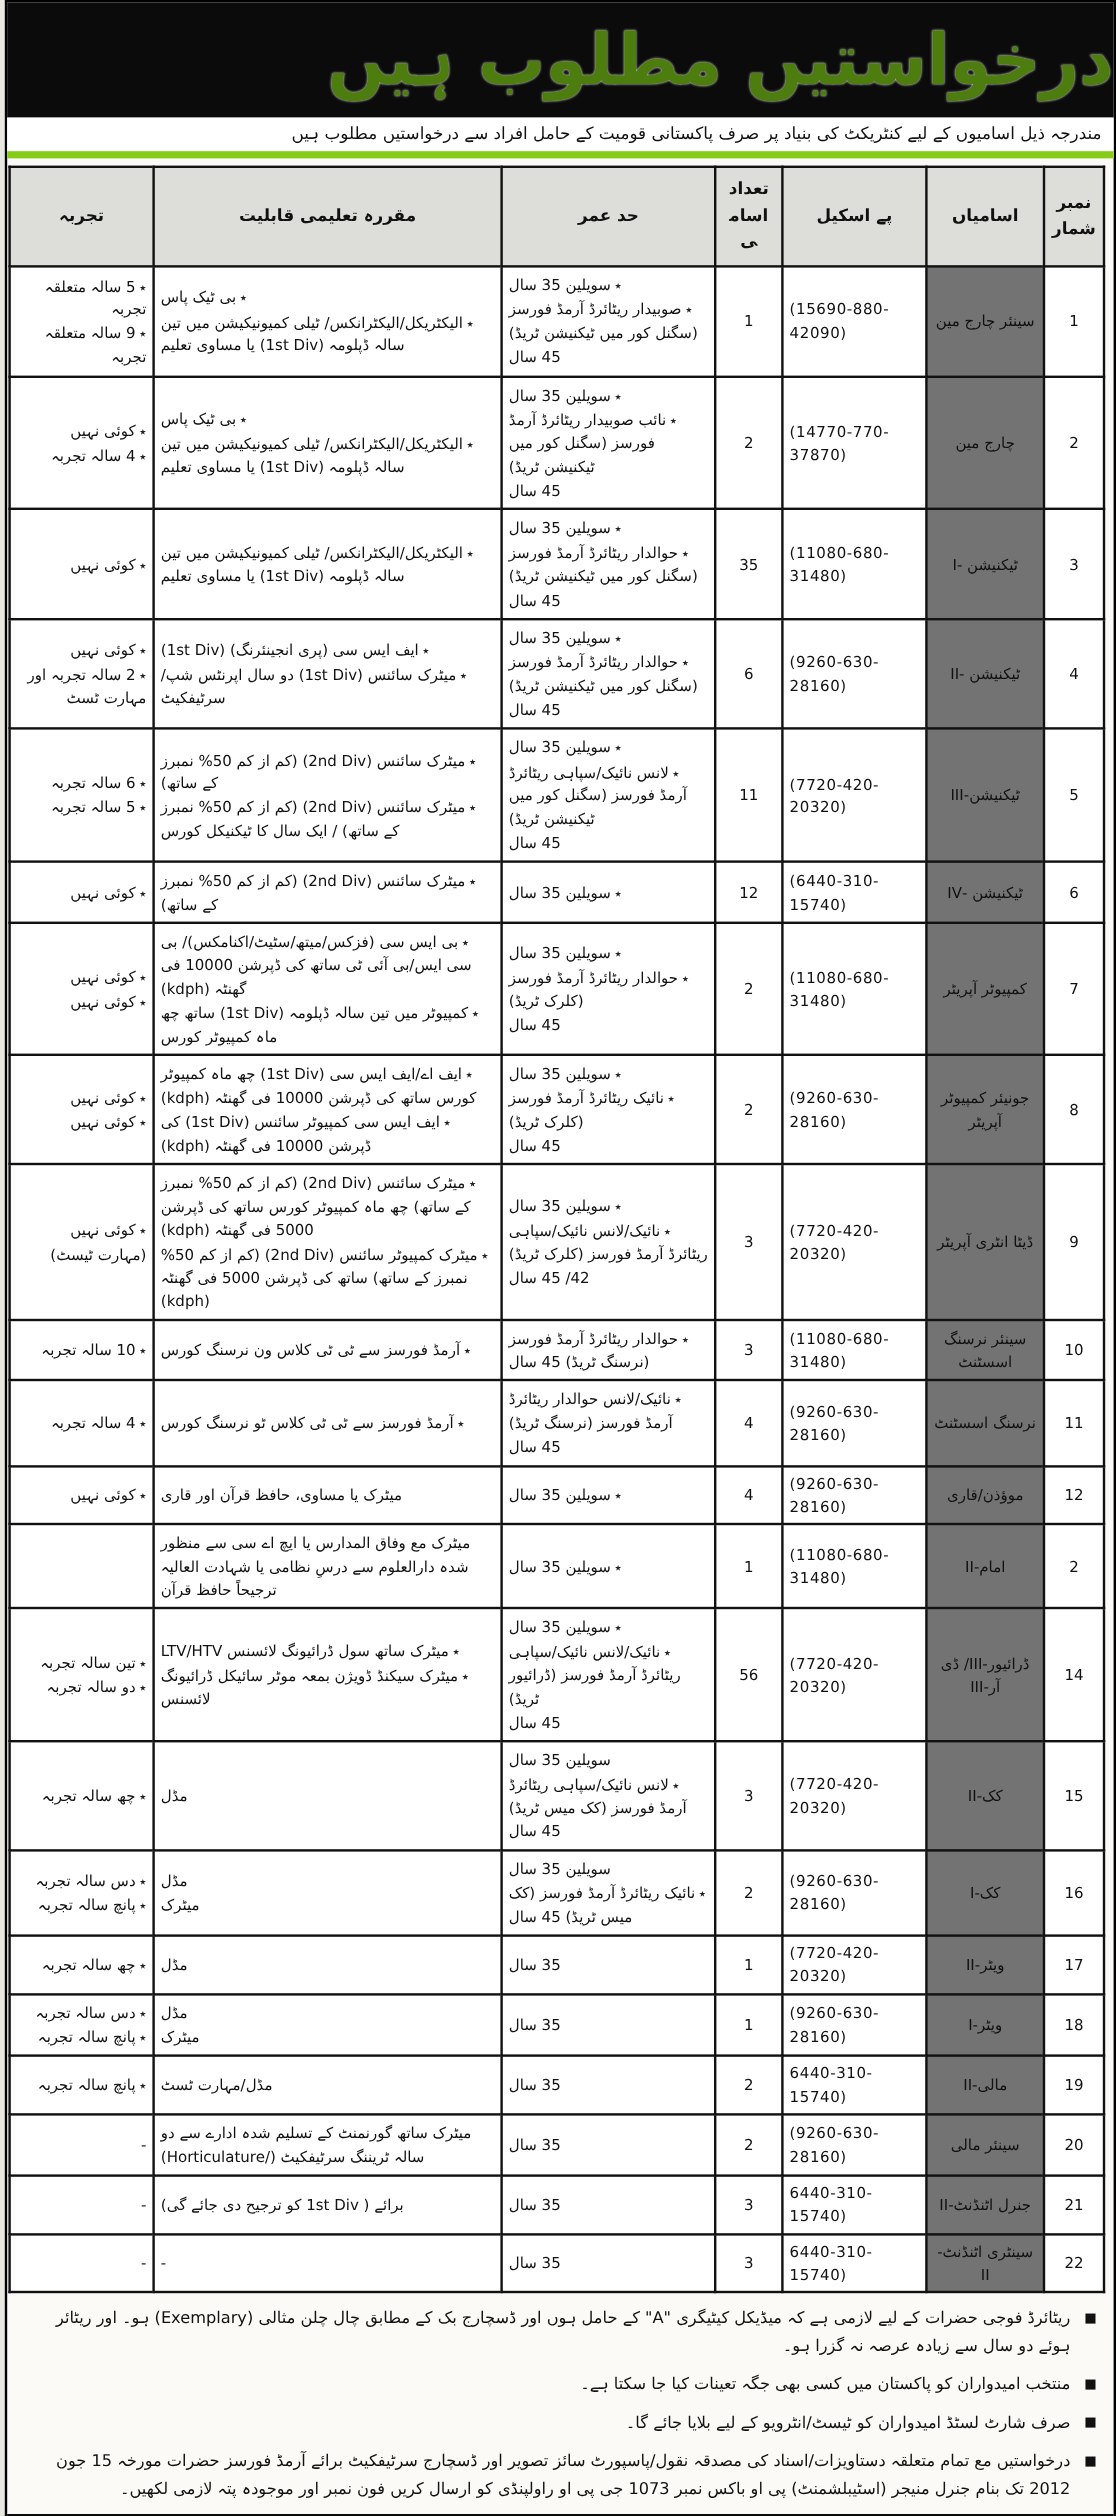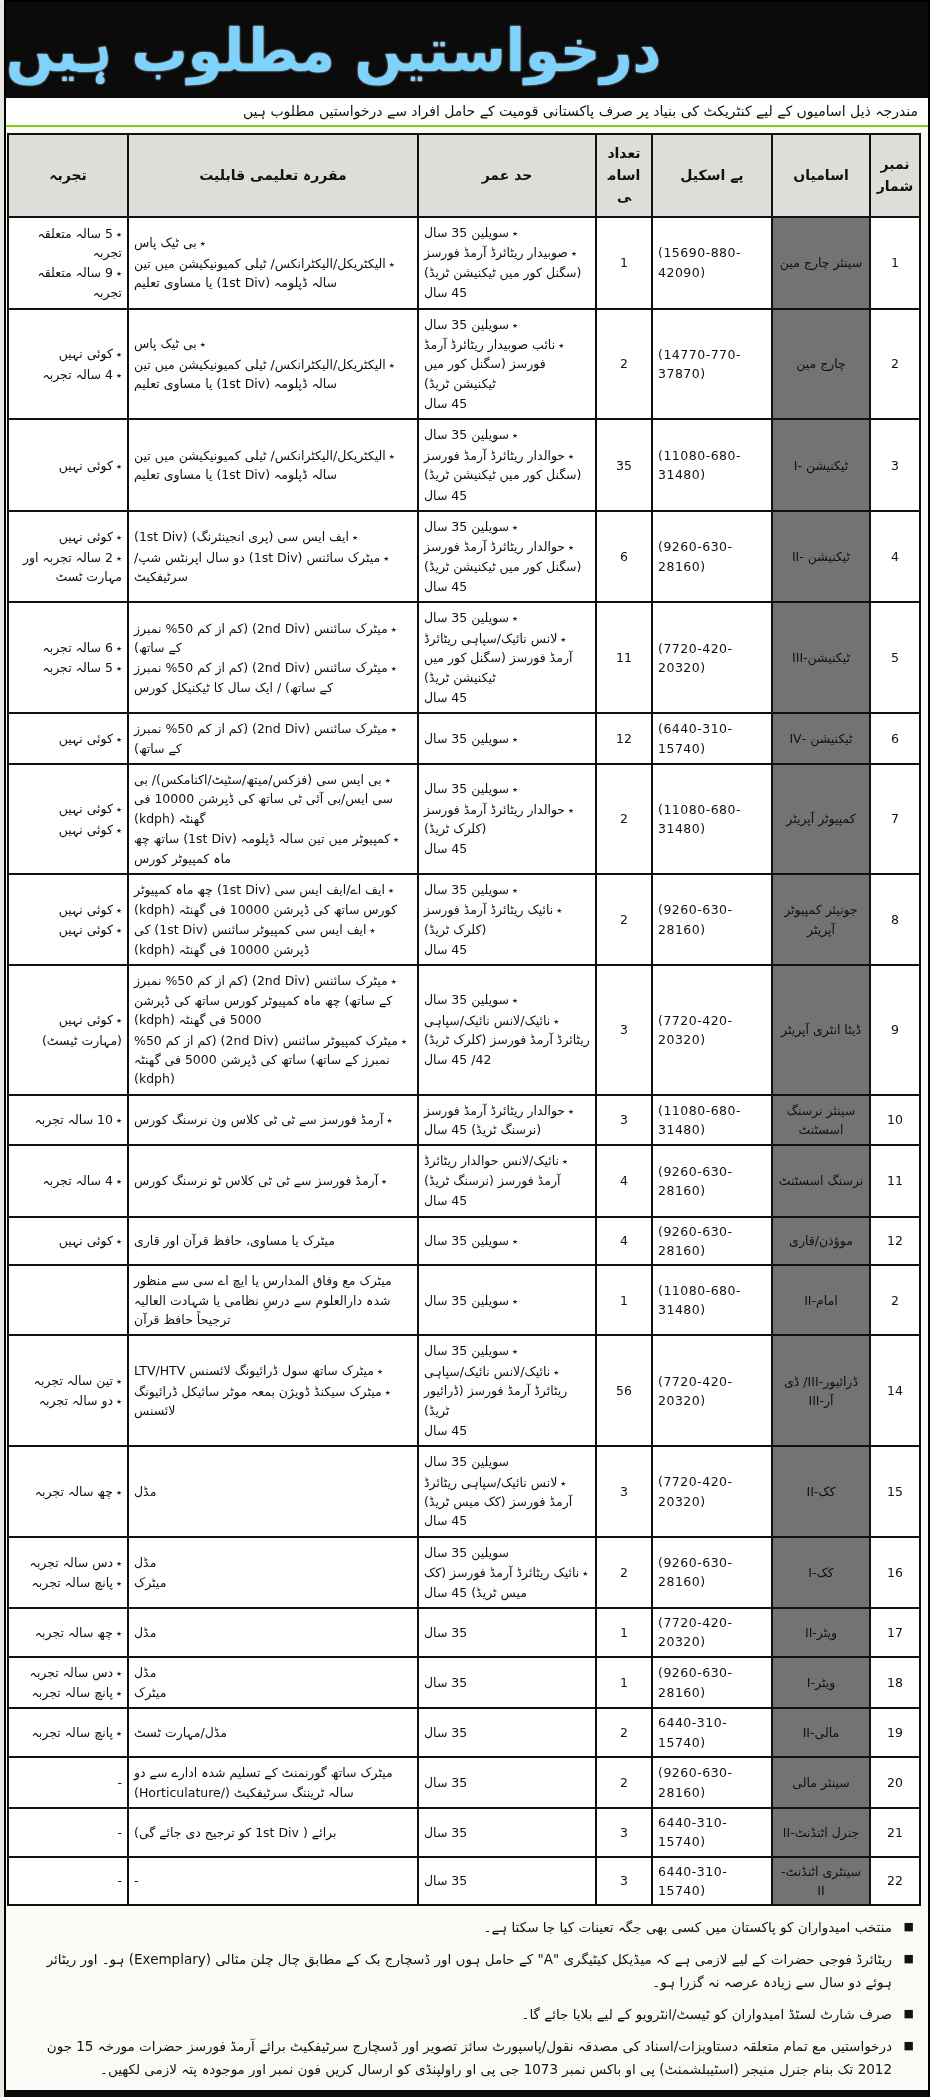--- a/index.html
+++ b/index.html
@@ -7,30 +7,30 @@
     width:930px;min-height:2097px;background:#e9e7e2;
     font-family:"DejaVu Sans","Liberation Sans",sans-serif;
     color:#111;
   }
   .page{
     width:926px;min-height:2093px;background:#fbfaf7;
     border:2px solid #000;box-sizing:border-box;
   }
   
   .banner{
-    background:#0b0b0b;color:#7dd3fc;height:96px;
-    display:flex;align-items:center;justify-content:flex-end;
+    background:#0b0b0b;color:#4d7c0f;height:96px;
+    display:flex;align-items:center;justify-content:flex-start;
   }
   .banner .title{
     font-size:56px;font-weight:bold;letter-spacing:2px;
     text-shadow:0 0 2px #fff;transform:scaleY(1.05);
   }
   
   .intro{
-    border-bottom:2px solid #84cc16;padding:5px 10px 6px;
+    border-bottom:6px solid #84cc16;padding:5px 10px 6px;
     font-size:14px;text-align:right;background:#fff;
   }
   
   table.jobs{
     border-collapse:collapse;margin:6px 7px;width:912px;
     table-layout:fixed;background:#fff;
   }
   table.jobs th,table.jobs td{
     border:2px solid #111;padding:4px 5px;vertical-align:middle;
     font-size:12.5px;line-height:1.55;word-wrap:break-word;
@@ -461,22 +461,22 @@
             <div class="cell-line">-</div>
           </td>
           <td class="exp">
             <div class="cell-line">-</div>
           </td>
         </tr>
       </tbody>
   </table>
 
   <ul class="notes">
+      <li>ریٹائرڈ فوجی حضرات کے لیے لازمی ہے کہ میڈیکل کیٹیگری "A" کے حامل ہوں اور ڈسچارج بک کے مطابق چال چلن مثالی (Exemplary) ہو۔ اور ریٹائر ہوئے دو سال سے زیادہ عرصہ نہ گزرا ہو۔</li>
       <li>منتخب امیدواران کو پاکستان میں کسی بھی جگہ تعینات کیا جا سکتا ہے۔</li>
-      <li>ریٹائرڈ فوجی حضرات کے لیے لازمی ہے کہ میڈیکل کیٹیگری "A" کے حامل ہوں اور ڈسچارج بک کے مطابق چال چلن مثالی (Exemplary) ہو۔ اور ریٹائر ہوئے دو سال سے زیادہ عرصہ نہ گزرا ہو۔</li>
       <li>صرف شارٹ لسٹڈ امیدواران کو ٹیسٹ/انٹرویو کے لیے بلایا جائے گا۔</li>
       <li>درخواستیں مع تمام متعلقہ دستاویزات/اسناد کی مصدقہ نقول/پاسپورٹ سائز تصویر اور ڈسچارج سرٹیفکیٹ برائے آرمڈ فورسز حضرات مورخہ 15 جون 2012 تک بنام جنرل منیجر (اسٹیبلشمنٹ) پی او باکس نمبر 1073 جی پی او راولپنڈی کو ارسال کریں فون نمبر اور موجودہ پتہ لازمی لکھیں۔</li>
     </ul>
 
   <div class="footer">
     
     
   </div>
 
 </div>

